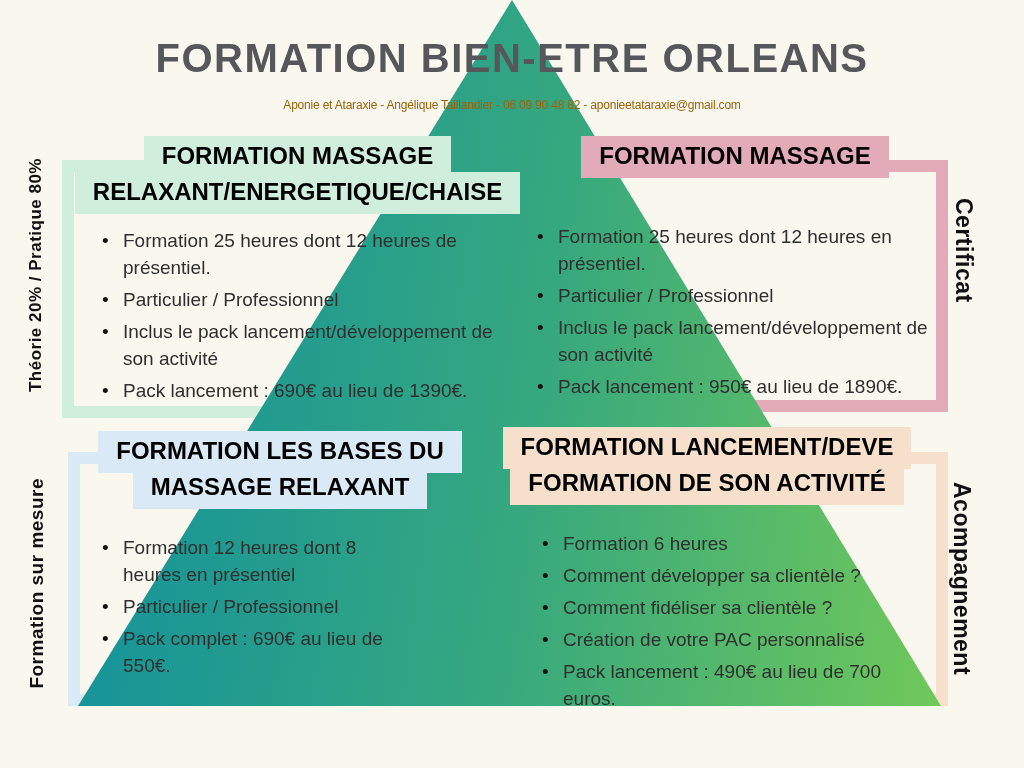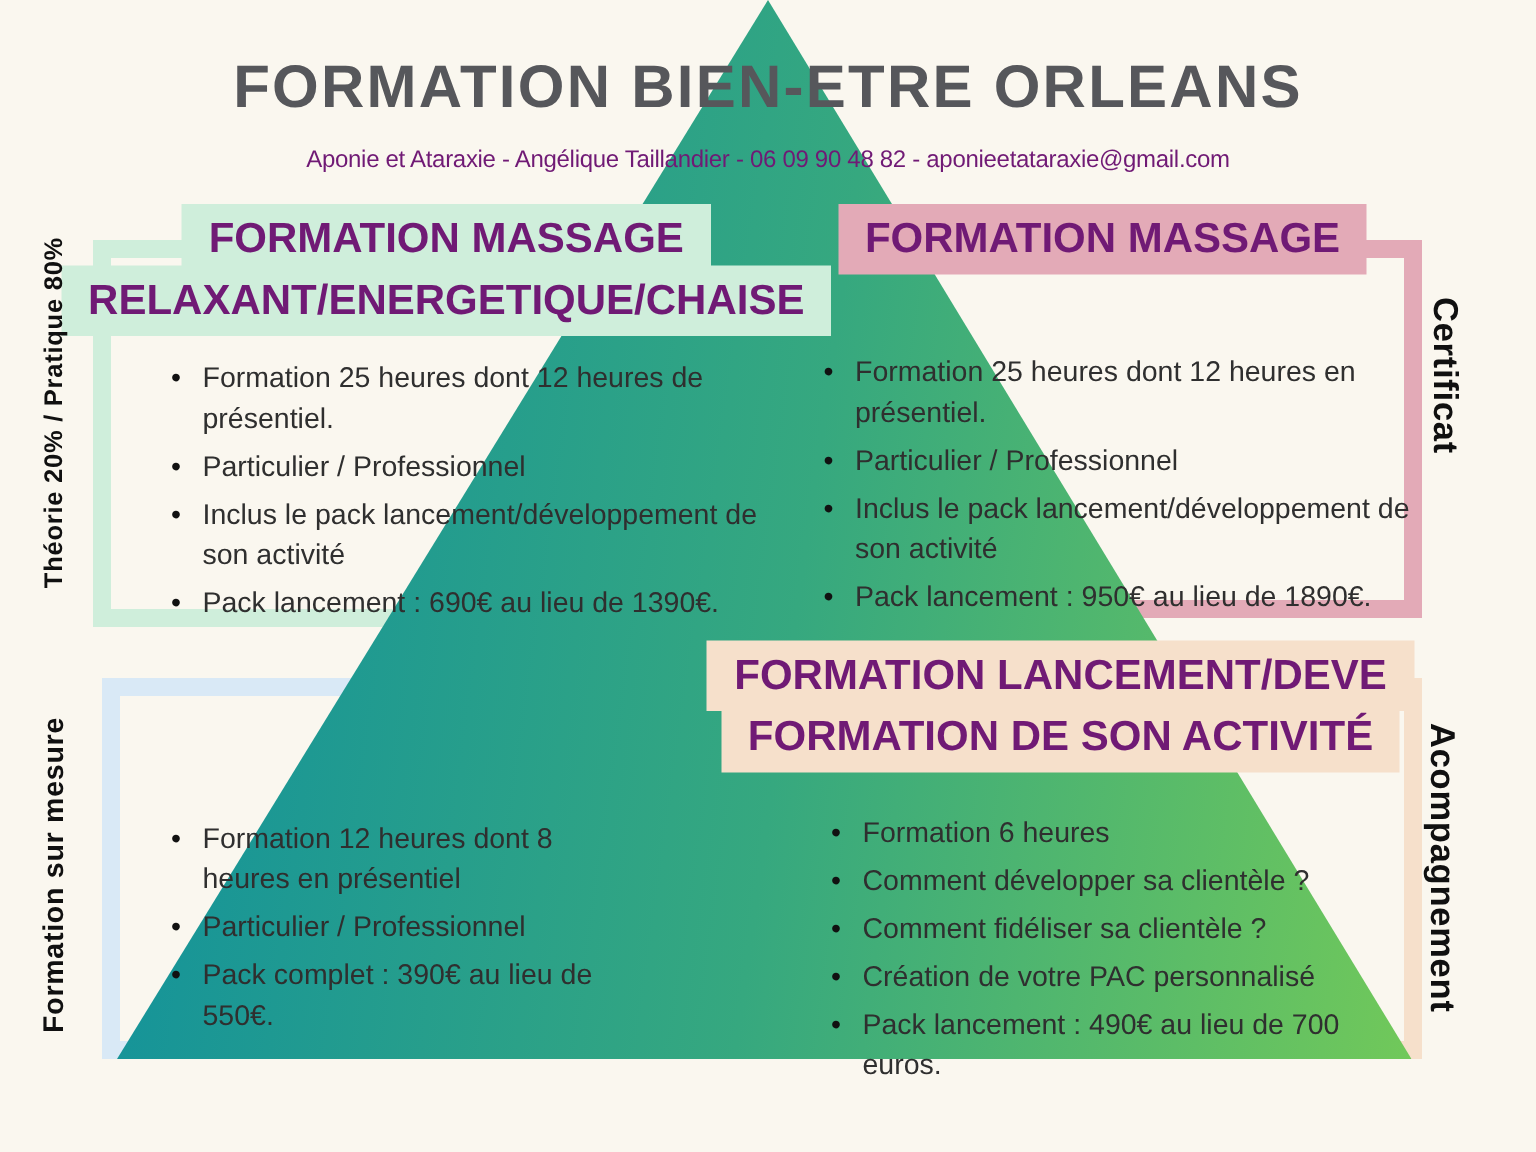--- a/index.html
+++ b/index.html
@@ -14,47 +14,47 @@
   .frame-br{left:500px;top:452px;width:424px;height:230px;border-color:var(--peach);}
 
   
   .tri{position:absolute;left:0;top:0;width:1024px;height:768px;z-index:2;
        background:linear-gradient(98deg,var(--tri1) 6%,var(--tri2) 52%,var(--tri3) 94%);
        clip-path:polygon(512px 0px,78px 706px,941px 706px);}
 
   .title{position:absolute;left:0;top:36px;width:1024px;text-align:center;z-index:4;
          font-size:40px;font-weight:700;letter-spacing:1.5px;color:var(--title);}
   .subtitle{position:absolute;left:0;top:98px;width:1024px;text-align:center;z-index:4;
-         font-size:16px;font-weight:400;color:#701a75;letter-spacing:-0.2px;}
+         font-size:12px;font-weight:400;color:#a16207;letter-spacing:-0.2px;}
 
   
   .vlab{position:absolute;z-index:4;font-weight:700;color:#101010;writing-mode:vertical-rl;letter-spacing:0.5px;}
   .vlab-flip{transform:rotate(180deg);}
   .vlab-lt{left:26px;top:158px;font-size:17px;}
   .vlab-lb{left:26px;top:478px;font-size:19px;}
   .vlab-rt{left:950px;top:198px;font-size:23px;}
   .vlab-rb{left:948px;top:482px;font-size:23px;}
 
   
   .card{position:absolute;z-index:3;}
   .card-tl{left:62px;top:136px;width:471px;height:290px;}
   .card-tr{left:522px;top:136px;width:426px;height:290px;}
   .card-bl{left:80px;top:431px;width:400px;height:280px;}
   .card-br{left:490px;top:427px;width:434px;height:286px;}
 
   .hl-wrap{position:absolute;left:0;top:0;width:100%;display:flex;flex-direction:column;align-items:center;}
-  .hl{display:inline-block;padding:5px 18px 7px;font-size:28px;line-height:1.25;font-weight:700;
-      color:#701a75;white-space:nowrap;}
+  .hl{display:inline-block;padding:5px 18px 7px;font-size:24px;line-height:1.25;font-weight:700;
+      color:#000000;white-space:nowrap;}
   .hl2{margin-top:-6px;}
   .card-tl .hl{background:var(--mint);}
   .card-tr .hl{background:var(--pink);}
   .card-bl .hl{background:var(--blue);}
   .card-br .hl{background:var(--peach);text-align:center;}
 
-  .bullets{position:absolute;list-style:none;margin:16px;padding:0;}
+  .bullets{position:absolute;list-style:none;margin:4px;padding:0;}
   .bullets li{position:relative;padding-left:24px;margin-bottom:5px;
       font-size:19px;line-height:1.42;color:var(--text);}
   .bullets li::before{content:"\2022";position:absolute;left:3px;top:0;color:#111;}
   .card-tl .bullets{left:33px;top:88px;width:405px;}
   .card-tr .bullets{left:8px;top:84px;width:404px;}
   .card-bl .bullets{left:15px;top:100px;width:304px;}
   .card-br .bullets{left:45px;top:100px;width:386px;}
 </style>
 </head>
 <body>
@@ -95,24 +95,28 @@
     </div>
     <ul class="bullets">
       <li>Formation 25 heures dont 12 heures en présentiel.</li>
       <li>Particulier / Professionnel</li>
       <li>Inclus le pack lancement/développement de son activité</li>
       <li>Pack lancement : 950€ au lieu de 1890€.</li>
     </ul>
   </div>
 
   <div class="card card-bl">
+    <div class="hl-wrap">
+      <div class="hl">FORMATION LES BASES DU</div>
+      <div class="hl hl2">MASSAGE RELAXANT</div>
+    </div>
     <ul class="bullets">
       <li>Formation 12 heures dont 8 heures en présentiel</li>
       <li>Particulier / Professionnel</li>
-      <li>Pack complet : 390€ au lieu de 550€.</li>
+      <li>Pack complet : 690€ au lieu de 550€.</li>
     </ul>
   </div>
 
   <div class="card card-br">
     <div class="hl-wrap">
       <div class="hl">FORMATION LANCEMENT/DEVE</div>
       <div class="hl hl2">FORMATION DE SON ACTIVITÉ</div>
     </div>
     <ul class="bullets">
       <li>Formation 6 heures</li>

